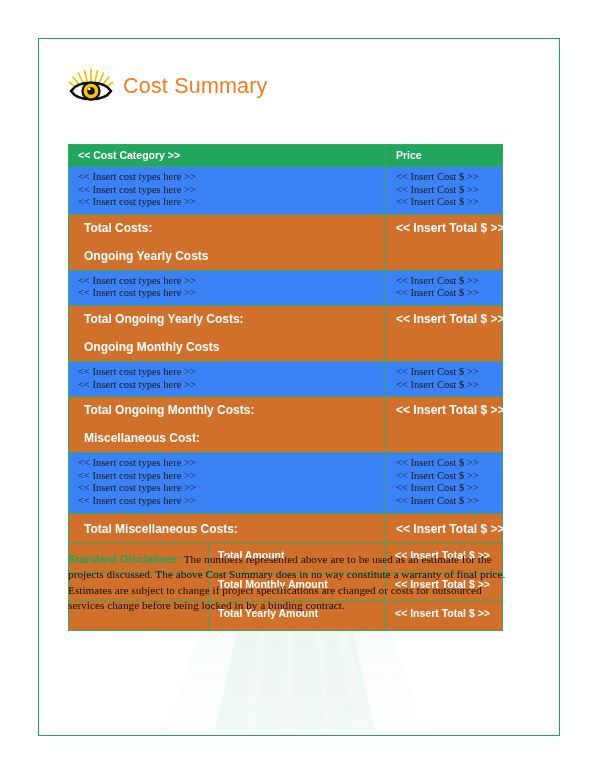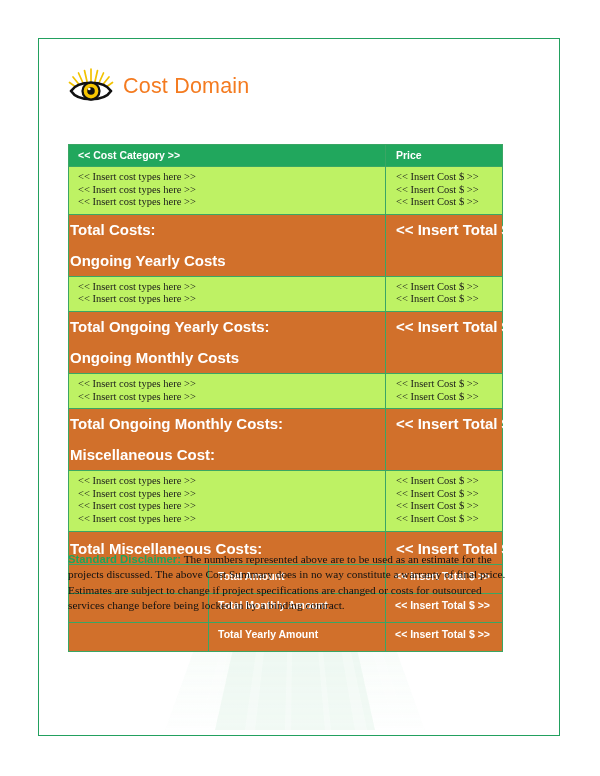--- a/index.html
+++ b/index.html
@@ -92,21 +92,21 @@
     font-weight: bold;
     font-size: 10.5px;
     color: #ffffff;
     padding: 4px 0 4px 9px;
     white-space: nowrap;
   }
   .hdr-text.price { padding-left: 10px; }
 
   
   tr.items td {
-    background: #bef264;
+    background: #3b82f6;
   }
   .item-list {
     padding: 4px 0 5px 0;
   }
   .item-line {
     font-family: "Liberation Serif", serif;
     font-size: 10.5px;
     color: #1a1a1a;
     line-height: 12.6px;
     padding-left: 9px;
@@ -114,23 +114,23 @@
   }
   .item-list.price .item-line { padding-left: 10px; }
 
   
   tr.total td, tr.total2 td {
     background: #D1702B;
   }
   .tot-text {
     font-family: "Liberation Sans", sans-serif;
     font-weight: bold;
-    font-size: 15px;
+    font-size: 12px;
     color: #ffffff;
-    padding: 6px 0 6px 1px;
+    padding: 6px 0 6px 15px;
     white-space: nowrap;
   }
   .tot-text.price { padding-left: 10px; }
   .tot-text.sub { padding-top: 8px; padding-bottom: 7px; }
 
   
   tr.split td {
     background: #D1702B;
     height: 19px;
     margin-top: 20px;
@@ -232,21 +232,21 @@
         <line x1="23" y1="38" x2="10" y2="22"></line>
         <line x1="69" y1="38" x2="82" y2="22"></line>
         <line x1="17" y1="43" x2="3" y2="33"></line>
         <line x1="75" y1="43" x2="89" y2="33"></line>
       </g>
       <path d="M6 50 C20 28, 72 28, 86 50 C72 72, 20 72, 6 50 Z" fill="#ffffff" stroke="#111111" stroke-width="5"></path>
       <circle cx="46" cy="50" r="17" fill="#F7C600" stroke="#111111" stroke-width="4.5"></circle>
       <circle cx="46" cy="50" r="7.5" fill="#111111"></circle>
       <circle cx="42.5" cy="46" r="2.6" fill="#ffffff"></circle>
     </svg>
-    <div id="doc-title">Cost Domain</div>
+    <div id="doc-title">Cost Summary</div>
   </div>
 
   <table id="cost-table">
     <colgroup>
       <col class="col-cat">
         <col class="col-cat2">
         <col class="col-price">
     </colgroup>
     <tbody>
 

